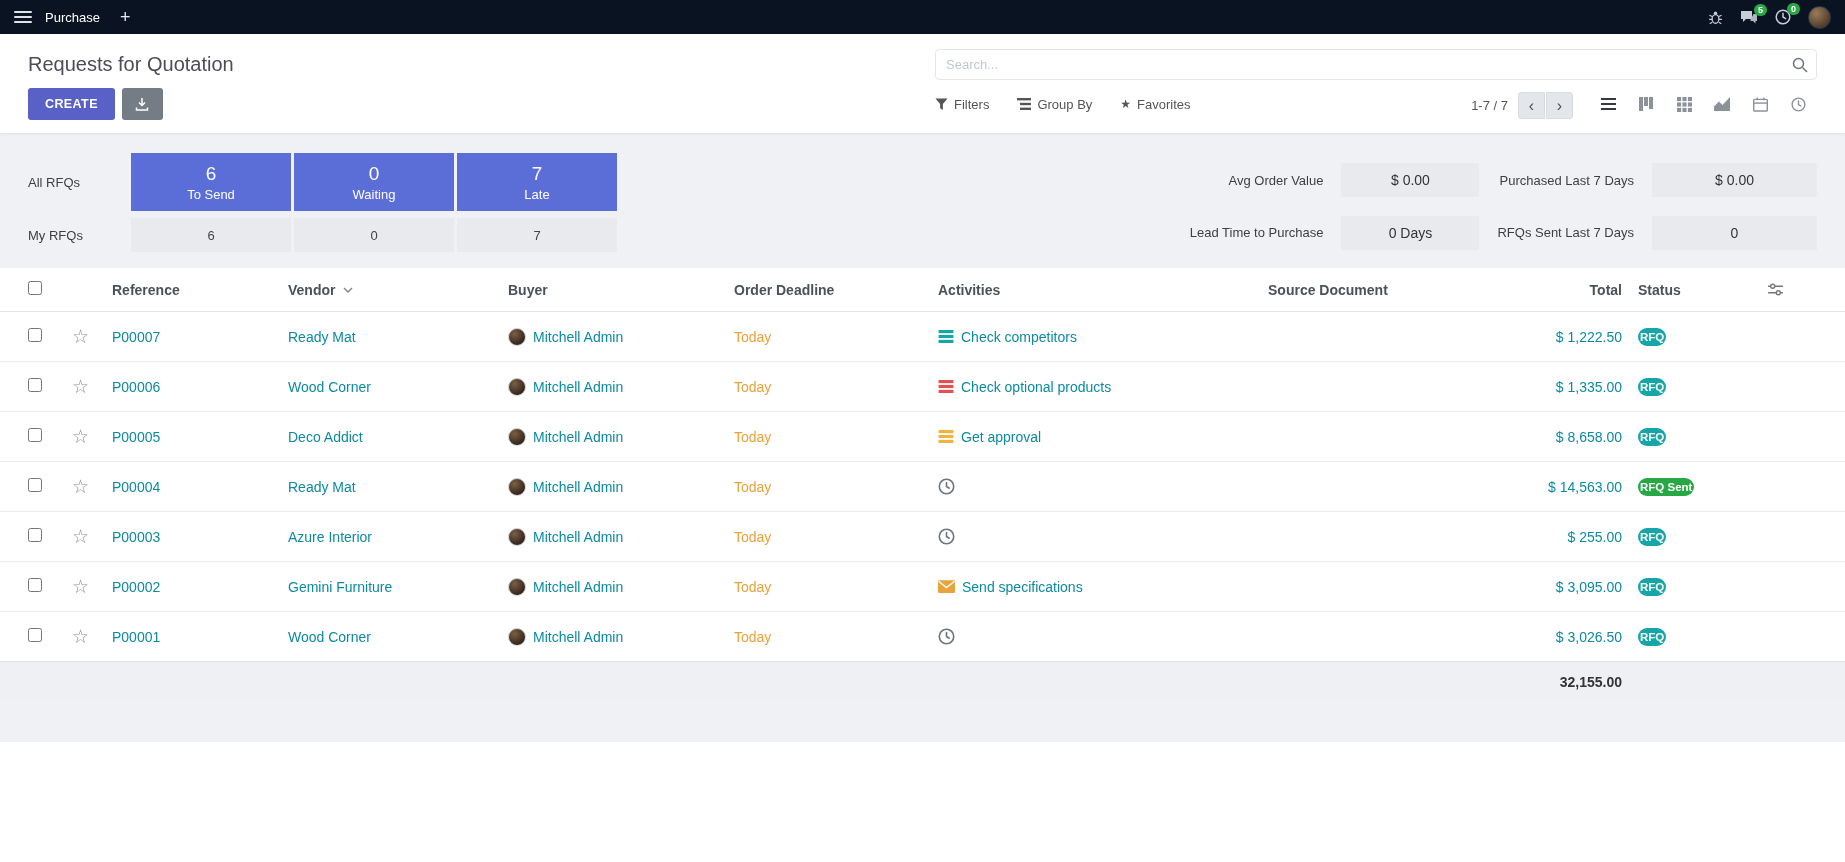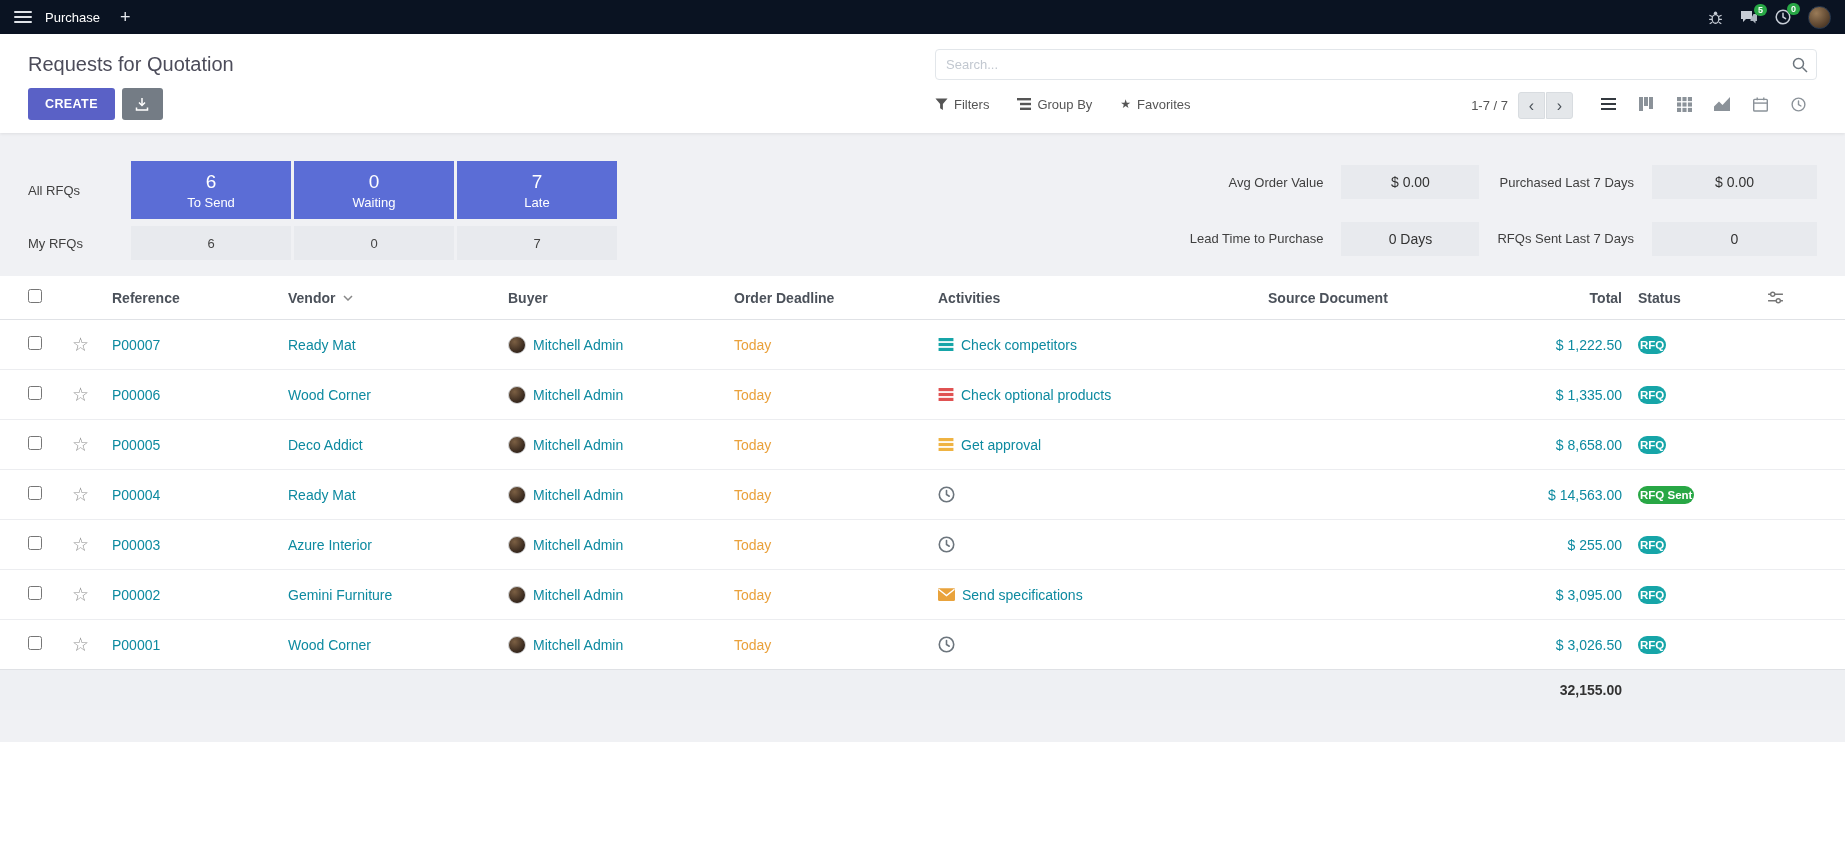--- a/index.html
+++ b/index.html
@@ -43,21 +43,21 @@
   .pager-btn.next { border-radius:0 3px 3px 0; }
   .view-switcher { display:flex; align-items:center; }
   .vs-ic { width:38px; height:30px; display:flex; align-items:center; justify-content:center; color:#8b9299; cursor:pointer; border-radius:3px; }
   .vs-ic.active { color:#343a40; }
 
   
   .content { background:#f0f1f4; height:609px; overflow:hidden; }
 
   
   .dashboard { display:flex; justify-content:space-between; padding:20px 28px 16px 28px; }
-  .rfq-summary { display:grid; grid-template-columns:100px 160px 160px 160px; column-gap:3px; row-gap:7px; align-items:center;margin-top:8px; }
+  .rfq-summary { display:grid; grid-template-columns:100px 160px 160px 160px; column-gap:3px; row-gap:7px; align-items:center; }
   .sum-label { font-size:13px; color:#3f3f3f; }
   .kpi-box { height:58px; background:#5b6dd6; color:#fff; display:flex; flex-direction:column; align-items:center; justify-content:center; cursor:pointer; }
   .kpi-count { font-size:19px; }
   .kpi-label { font-size:13px; margin-top:2px; }
   .my-box { height:34px; background:#e8eaee; color:#444; font-size:13px; display:flex; align-items:center; justify-content:center; cursor:pointer; }
   .stats-grid { display:grid; grid-template-columns:max-content 138px max-content 165px; column-gap:18px; row-gap:14px; align-items:center; padding-top:8px; }
   .stat-label { font-size:13px; color:#3f3f3f; text-align:right; }
   .stat-value { height:34px; background:#e8eaee; color:#333; font-size:14px; display:flex; align-items:center; justify-content:center; }
 
   

